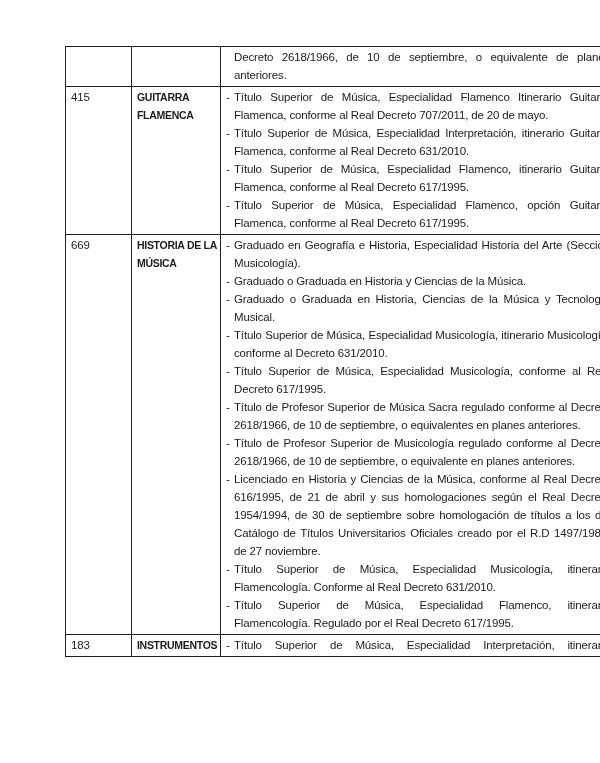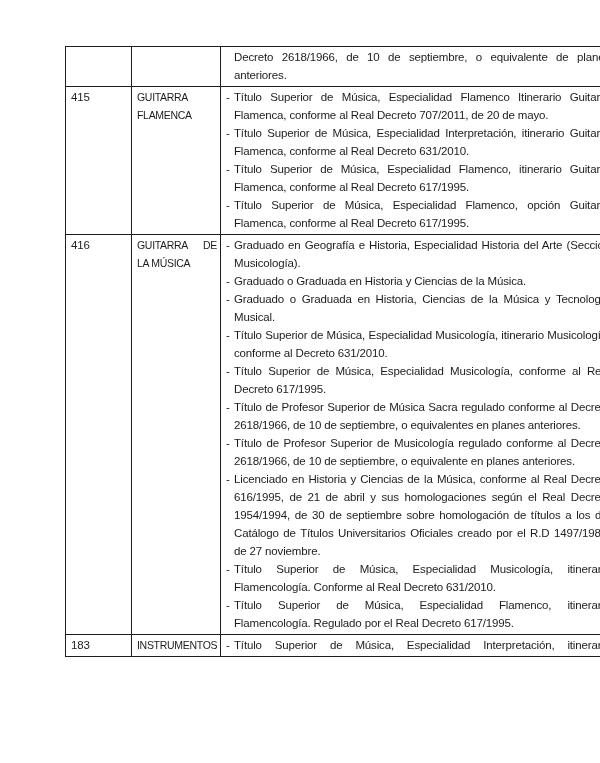--- a/index.html
+++ b/index.html
@@ -36,20 +36,21 @@
   td.code-cell {
     width: 55px;
     margin-left: 21px;
   }
   td.name-cell {
     width: 80px;
     font-size: 10.5px;
     letter-spacing: -0.3px;
     text-align: justify;
     padding-right: 3px;
+    font-weight: bold;
   }
   td.items-cell {
     width: 384px;
   }
   .item {
     display: flex;
     align-items: flex-start;
   }
   .bullet {
     flex: 0 0 8px;
@@ -108,24 +109,24 @@
           </div>
           <div class="item">
             <span class="bullet">-</span>
             <span class="itext">Título Superior de Música, Especialidad Flamenco, opción Guitarra Flamenca, conforme al Real Decreto 617/1995.</span>
           </div>
         </td>
       </tr>
 
       <tr>
         <td class="code-cell">
-          <span>416</span>
+          <span>669</span>
         </td>
         <td class="name-cell">
-          <span>GUITARRA DE LA MÚSICA</span>
+          <span>HISTORIA DE LA MÚSICA</span>
         </td>
         <td class="items-cell">
           <div class="item">
             <span class="bullet">-</span>
             <span class="itext">Graduado en Geografía e Historia, Especialidad Historia del Arte (Sección Musicología).</span>
           </div>
           <div class="item">
             <span class="bullet">-</span>
             <span class="itext">Graduado o Graduada en Historia y Ciencias de la Música.</span>
           </div>

